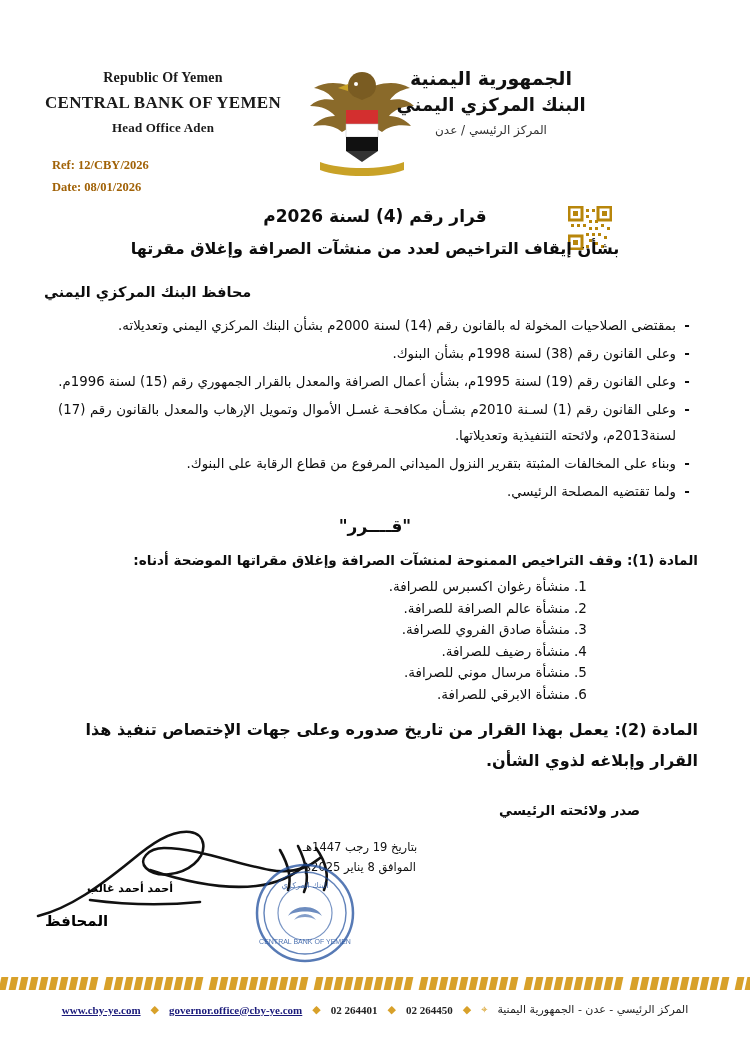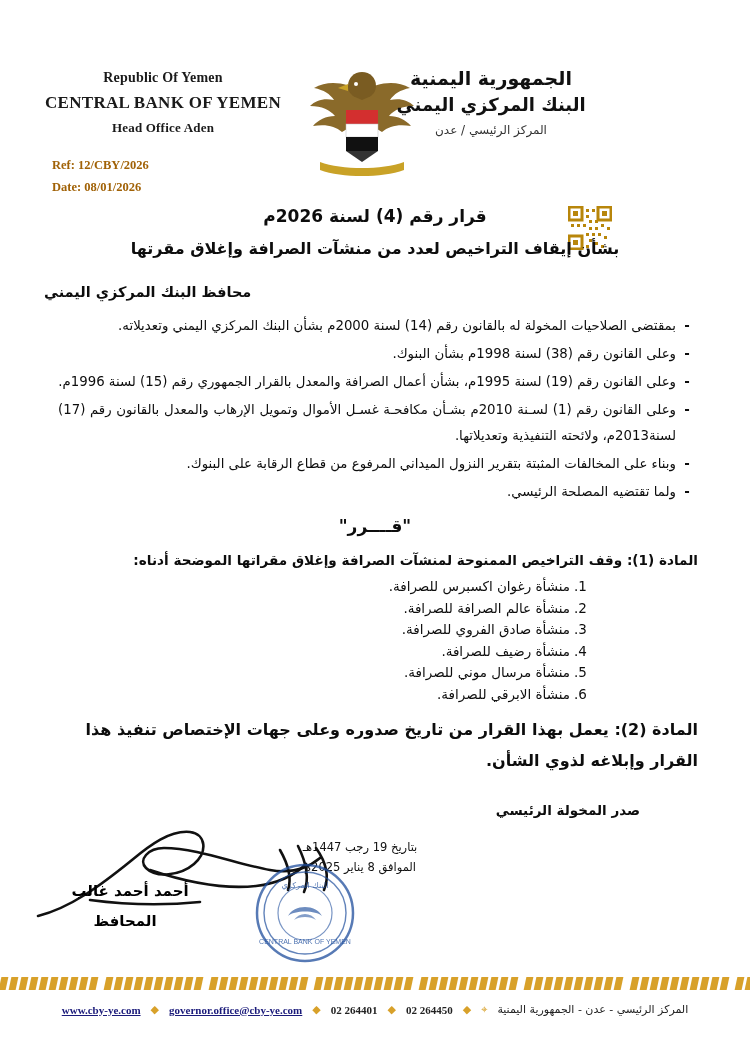--- a/index.html
+++ b/index.html
@@ -222,29 +222,29 @@
     font-size: 11.5px;
     line-height: 1.7;
     color: #111;
   }
   .sig-name {
     position: absolute;
     right: 520px;
     top: 62px;
     width: 200px;
     text-align: center;
-    font-size: 15px;
+    font-size: 11px;
     font-weight: bold;
   }
   .sig-role {
     position: absolute;
     right: 545px;
     top: 92px;
     width: 160px;
-    text-align: center;
+    text-align: left;
     font-size: 15px;
     font-weight: bold;
   }
   .scribble {
     position: absolute;
     left: 30px;
     top: 0px;
     width: 330px;
     height: 115px;
   }
@@ -452,21 +452,21 @@
         <span class="itext">منشأة مرسال موني للصرافة.</span>
       </div>
       <div class="item">
         <span class="num">6.</span>
         <span class="itext">منشأة الابرقي للصرافة.</span>
       </div>
     </div>
 
     <div class="article2">المادة (2): يعمل بهذا القرار من تاريخ صدوره وعلى جهات الإختصاص تنفيذ هذا القرار وإبلاغه لذوي الشأن.</div>
 
-    <div class="issued">صدر المخولة الرئيسي</div>
+    <div class="issued">صدر ولائحته الرئيسي</div>
   </div>
 
   <div class="sig-zone">
 
     <div class="sig-date">
       <div>بتاريخ 19 رجب 1447هـ</div>
       <div>الموافق 8 يناير 2025م</div>
     </div>
 
     <div class="scribble">

